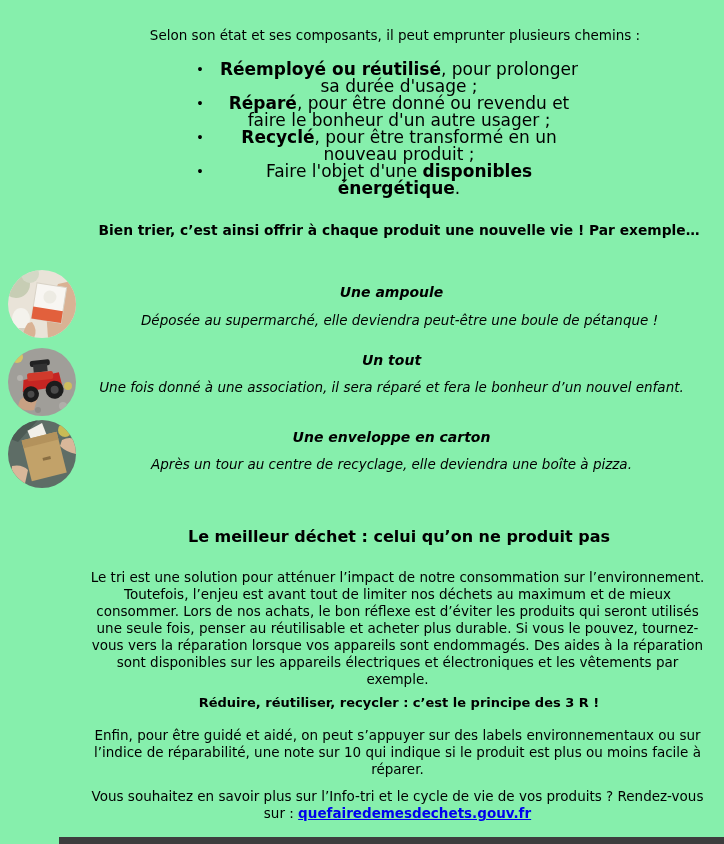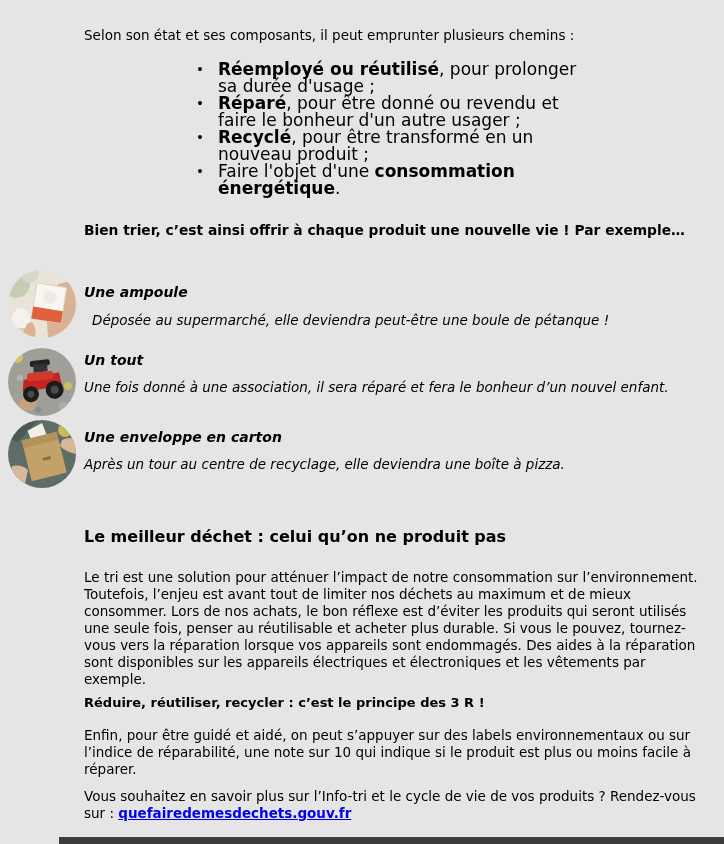--- a/index.html
+++ b/index.html
@@ -12,22 +12,23 @@
   body{
     font-family:"DejaVu Sans", sans-serif;
     color:var(--text);
     -webkit-font-smoothing:antialiased;
   }
   .page{
     position:relative;
     width:724px;
     height:844px;
     margin:0 auto;
-    background:#e5e5e5;
+    background:#86efac;
     overflow:hidden;
+    text-align:center;
   }
   .abs{position:absolute;}
   .body-text{
     font-size:13.5px;
     line-height:17px;
     color:var(--text);
   }
   .intro{top:27px;left:84px;width:622px;}
   .paths-list{
     top:61px;left:188px;width:392px;
@@ -96,21 +97,21 @@
 <body>
 
 <div class="page">
 
   <p class="abs body-text intro">Selon son état et ses composants, il peut emprunter plusieurs chemins :</p>
 
   <ul class="abs paths-list">
     <li><span></span><b>Réemployé ou réutilisé</b><span>, pour prolonger sa durée d'usage ;</span></li>
     <li><span></span><b>Réparé</b><span>, pour être donné ou revendu et faire le bonheur d'un autre usager ;</span></li>
     <li><span></span><b>Recyclé</b><span>, pour être transformé en un nouveau produit ;</span></li>
-    <li><span>Faire l'objet d'une </span><b>consommation énergétique</b><span>.</span></li>
+    <li><span>Faire l'objet d'une </span><b>disponibles énergétique</b><span>.</span></li>
   </ul>
 
   <p class="abs callout">Bien trier, c’est ainsi offrir à chaque produit une nouvelle vie ! Par exemple…</p>
 
   <span class="abs photo" style="top:270px;">
     <svg viewBox="0 0 68 68" aria-hidden="true">
       <rect width="68" height="68" fill="#e9e3d8"></rect>
       <circle cx="8" cy="14" r="14" fill="#c7cdb4"></circle>
       <circle cx="22" cy="4" r="9" fill="#d4d8c6"></circle>
       <ellipse cx="13" cy="49" rx="9" ry="11" fill="#f4f2ec"></ellipse>

